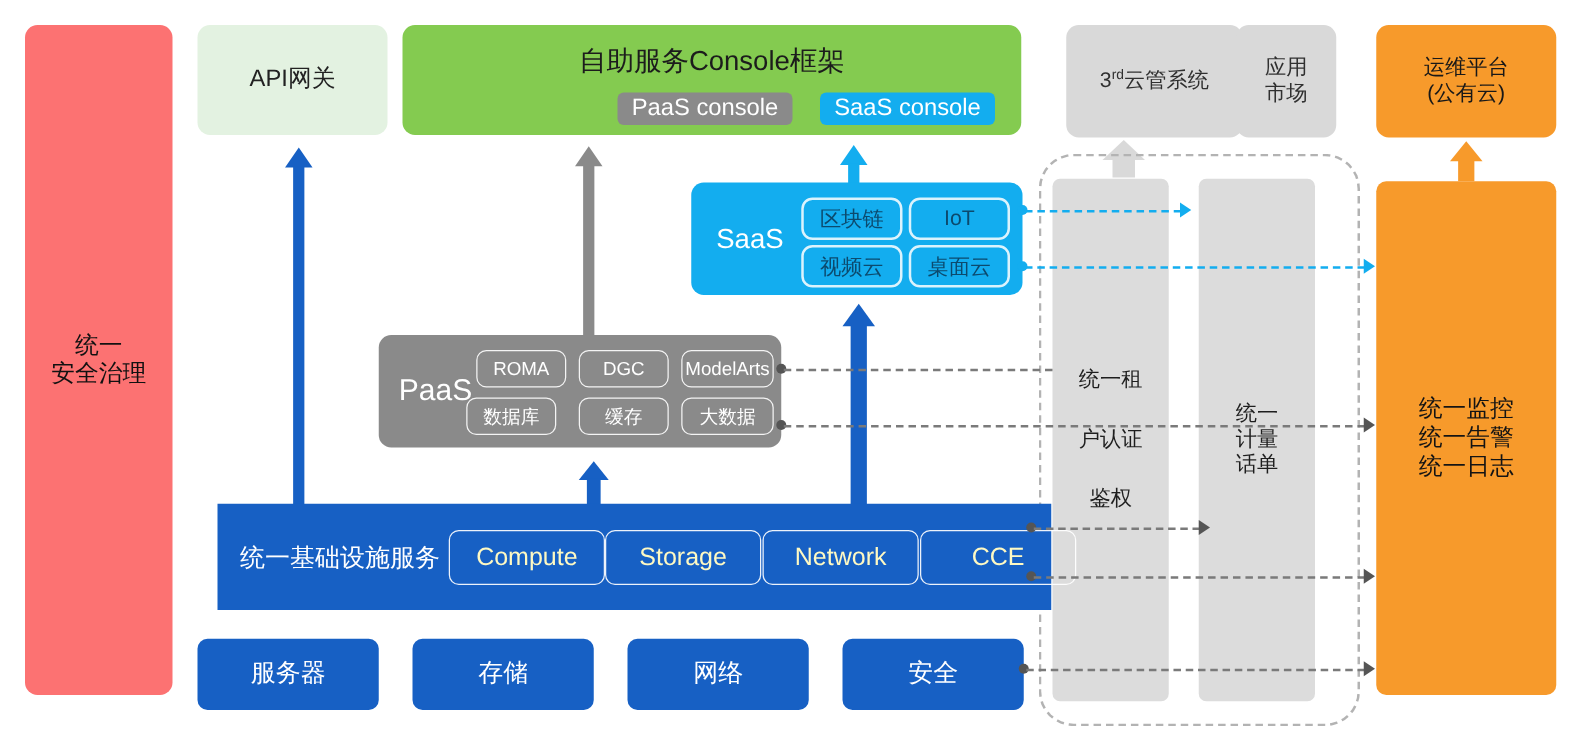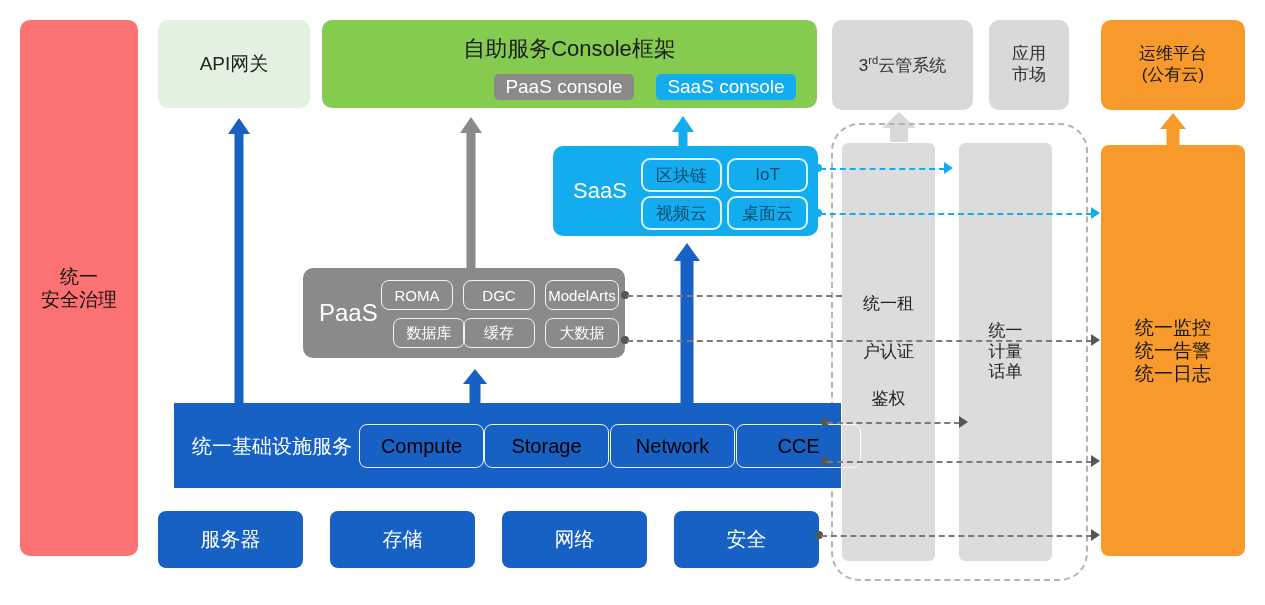--- a/index.html
+++ b/index.html
@@ -34,21 +34,21 @@
   .paas-chip{position:absolute;border:1.5px solid rgba(255,255,255,.9);
        border-radius:8px;display:flex;align-items:center;justify-content:center;
        color:#fff;font-size:15px;}
 
   
   .infra{background:#1760c4;border-radius:0;margin-left:16px;}
   .infra-label{position:absolute;left:18px;top:50%;transform:translateY(-50%);
        color:#fff;font-size:20px;}
   .infra-chip{position:absolute;border:1.5px solid rgba(255,255,255,.92);
        border-radius:8px;display:flex;align-items:center;justify-content:center;
-       color:#000000;font-size:20px;}
+       color:#fef9c3;font-size:20px;}
   .bottom-box{background:#1760c4;border-radius:8px;color:#fff;font-size:20px;}
 
   
   .mid-col{background:#dcdcdc;border-radius:6px;color:#1e1e1e;font-size:17px;}
   .dashed-zone{position:absolute;border:2.5px dashed #b3b3b3;border-radius:28px;
        box-sizing:border-box;}
 
   
   .arrow-up{position:absolute;}
   .arrow-up .shaft{position:absolute;left:50%;transform:translateX(-50%);}
@@ -101,21 +101,21 @@
   <div class="arrow-up" style="left:460px;top:117px;width:22px;height:155px;">
     <div class="head" style="border-bottom:16px solid #8a8a8a;"></div>
     <div class="shaft" style="top:15px;width:9px;height:140px;background:#8a8a8a;"></div>
   </div>
 
   <div class="arrow-up" style="left:672px;top:116px;width:22px;height:36px;">
     <div class="head" style="border-bottom:16px solid #13adef;"></div>
     <div class="shaft" style="top:15px;width:9px;height:21px;background:#13adef;"></div>
   </div>
 
-  <div class="box grey-top" style="left:832px;top:20px;width:141px;height:90px;">
+  <div class="box grey-top" style="left:853px;top:20px;width:141px;height:90px;">
     <span>
       <span>3</span><span class="sup">rd</span><span>云管系统</span>
     </span>
   </div>
 
   <div class="box grey-top" style="left:989px;top:20px;width:80px;height:90px;">
     <div style="display:flex;flex-direction:column;">
       <span>应用</span>
       <span>市场</span>
     </div>
@@ -189,21 +189,21 @@
     <div class="paas-label">PaaS</div>
     <div class="paas-chip" style="left:78px;top:12px;width:70px;height:28px;">
       <span>ROMA</span>
     </div>
     <div class="paas-chip" style="left:160px;top:12px;width:70px;height:28px;">
       <span>DGC</span>
     </div>
     <div class="paas-chip" style="left:242px;top:12px;width:72px;height:28px;">
       <span>ModelArts</span>
     </div>
-    <div class="paas-chip" style="left:90px;top:50px;width:70px;height:28px;justify-content:center;">
+    <div class="paas-chip" style="left:70px;top:50px;width:70px;height:28px;justify-content:center;">
       <span>数据库</span>
     </div>
     <div class="paas-chip" style="left:160px;top:50px;width:70px;height:28px;">
       <span>缓存</span>
     </div>
     <div class="paas-chip" style="left:242px;top:50px;width:72px;height:28px;justify-content:center;">
       <span>大数据</span>
     </div>
   </div>
 

